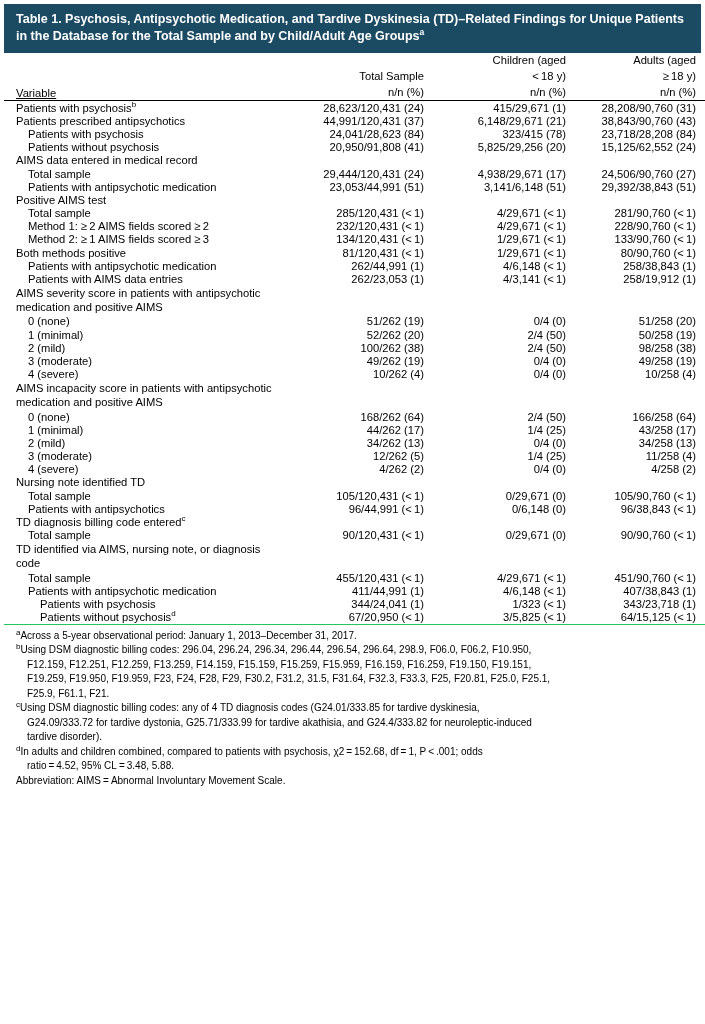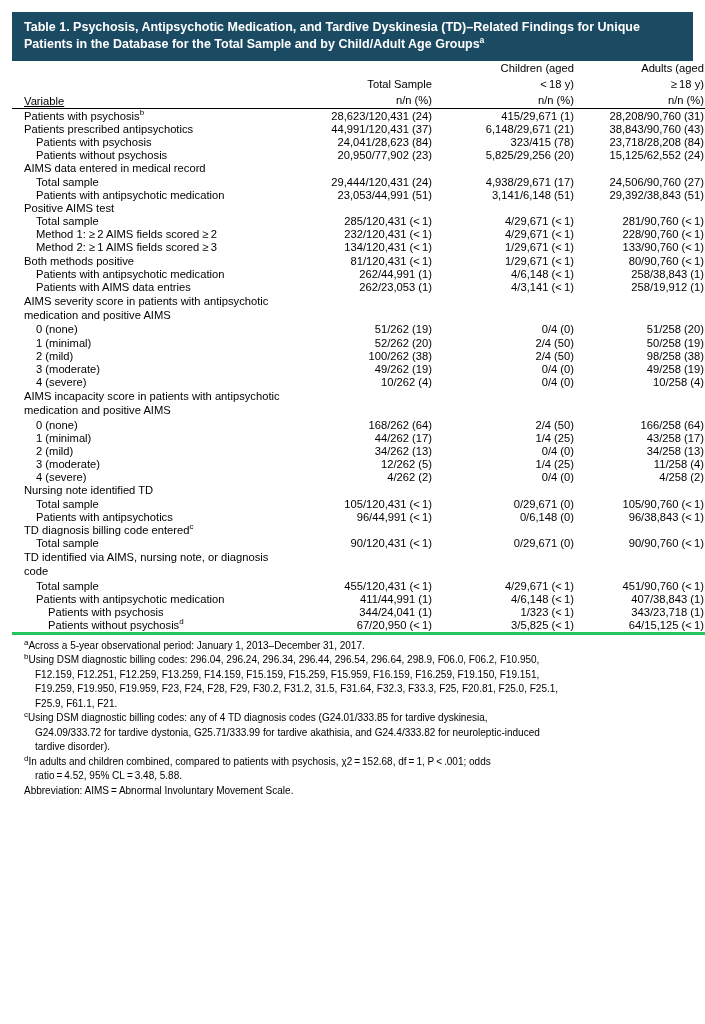--- a/index.html
+++ b/index.html
@@ -10,21 +10,21 @@
   body {
     width: 705px;
     height: 1024px;
     font-family: "Liberation Sans", sans-serif;
     color: #000000;
     font-size: 11px;
   }
   .page {
     width: 705px;
     box-sizing: border-box;
-    padding: 12px;
+    padding: 4px;
   }
   .title-bar {
     background: #1b4a63;
     color: #ffffff;
     font-weight: bold;
     font-size: 12.5px;
     line-height: 1.35;
     padding: 7px 12px 8px 12px;
     box-sizing: border-box;
   }
@@ -60,21 +60,21 @@
     font-weight: normal;
     vertical-align: bottom;
     padding-left: 12px;
     box-sizing: border-box;
     text-decoration: underline;
   }
   .rule-top {
     border-top: 1px solid #000;
   }
   .rule-bottom td {
-    border-bottom: 3px solid #22c55e;
+    border-bottom: 1px solid #22c55e;
     margin-top: 8px;
   }
   .indent1 { padding-left: 24px !important; }
   .indent2 { padding-left: 36px !important; }
   .wrapline { line-height: 1.25; }
 
   .footnotes {
     padding: 4px 12px 0 12px;
     font-size: 10px;
     line-height: 1.35;
@@ -142,21 +142,21 @@
           <td class="col-num-last">38,843/90,760 (43)</td>
         </tr>
         <tr>
           <td class="col-var indent1"><span>Patients with psychosis</span></td>
           <td class="col-num">24,041/28,623 (84)</td>
           <td class="col-num">323/415 (78)</td>
           <td class="col-num-last">23,718/28,208 (84)</td>
         </tr>
         <tr>
           <td class="col-var indent1"><span>Patients without psychosis</span></td>
-          <td class="col-num">20,950/77,902 (23)</td>
+          <td class="col-num">20,950/91,808 (41)</td>
           <td class="col-num">5,825/29,256 (20)</td>
           <td class="col-num-last">15,125/62,552 (24)</td>
         </tr>
         <tr>
           <td class="col-var"><span>AIMS data entered in medical record</span></td>
           <td class="col-num"></td>
           <td class="col-num"></td>
           <td class="col-num-last"></td>
         </tr>
         <tr>

